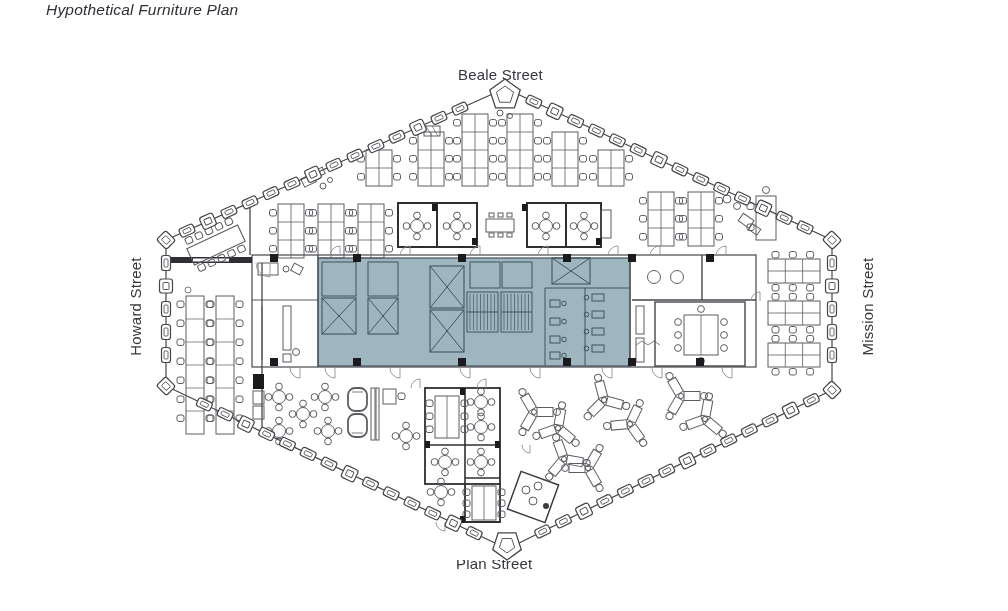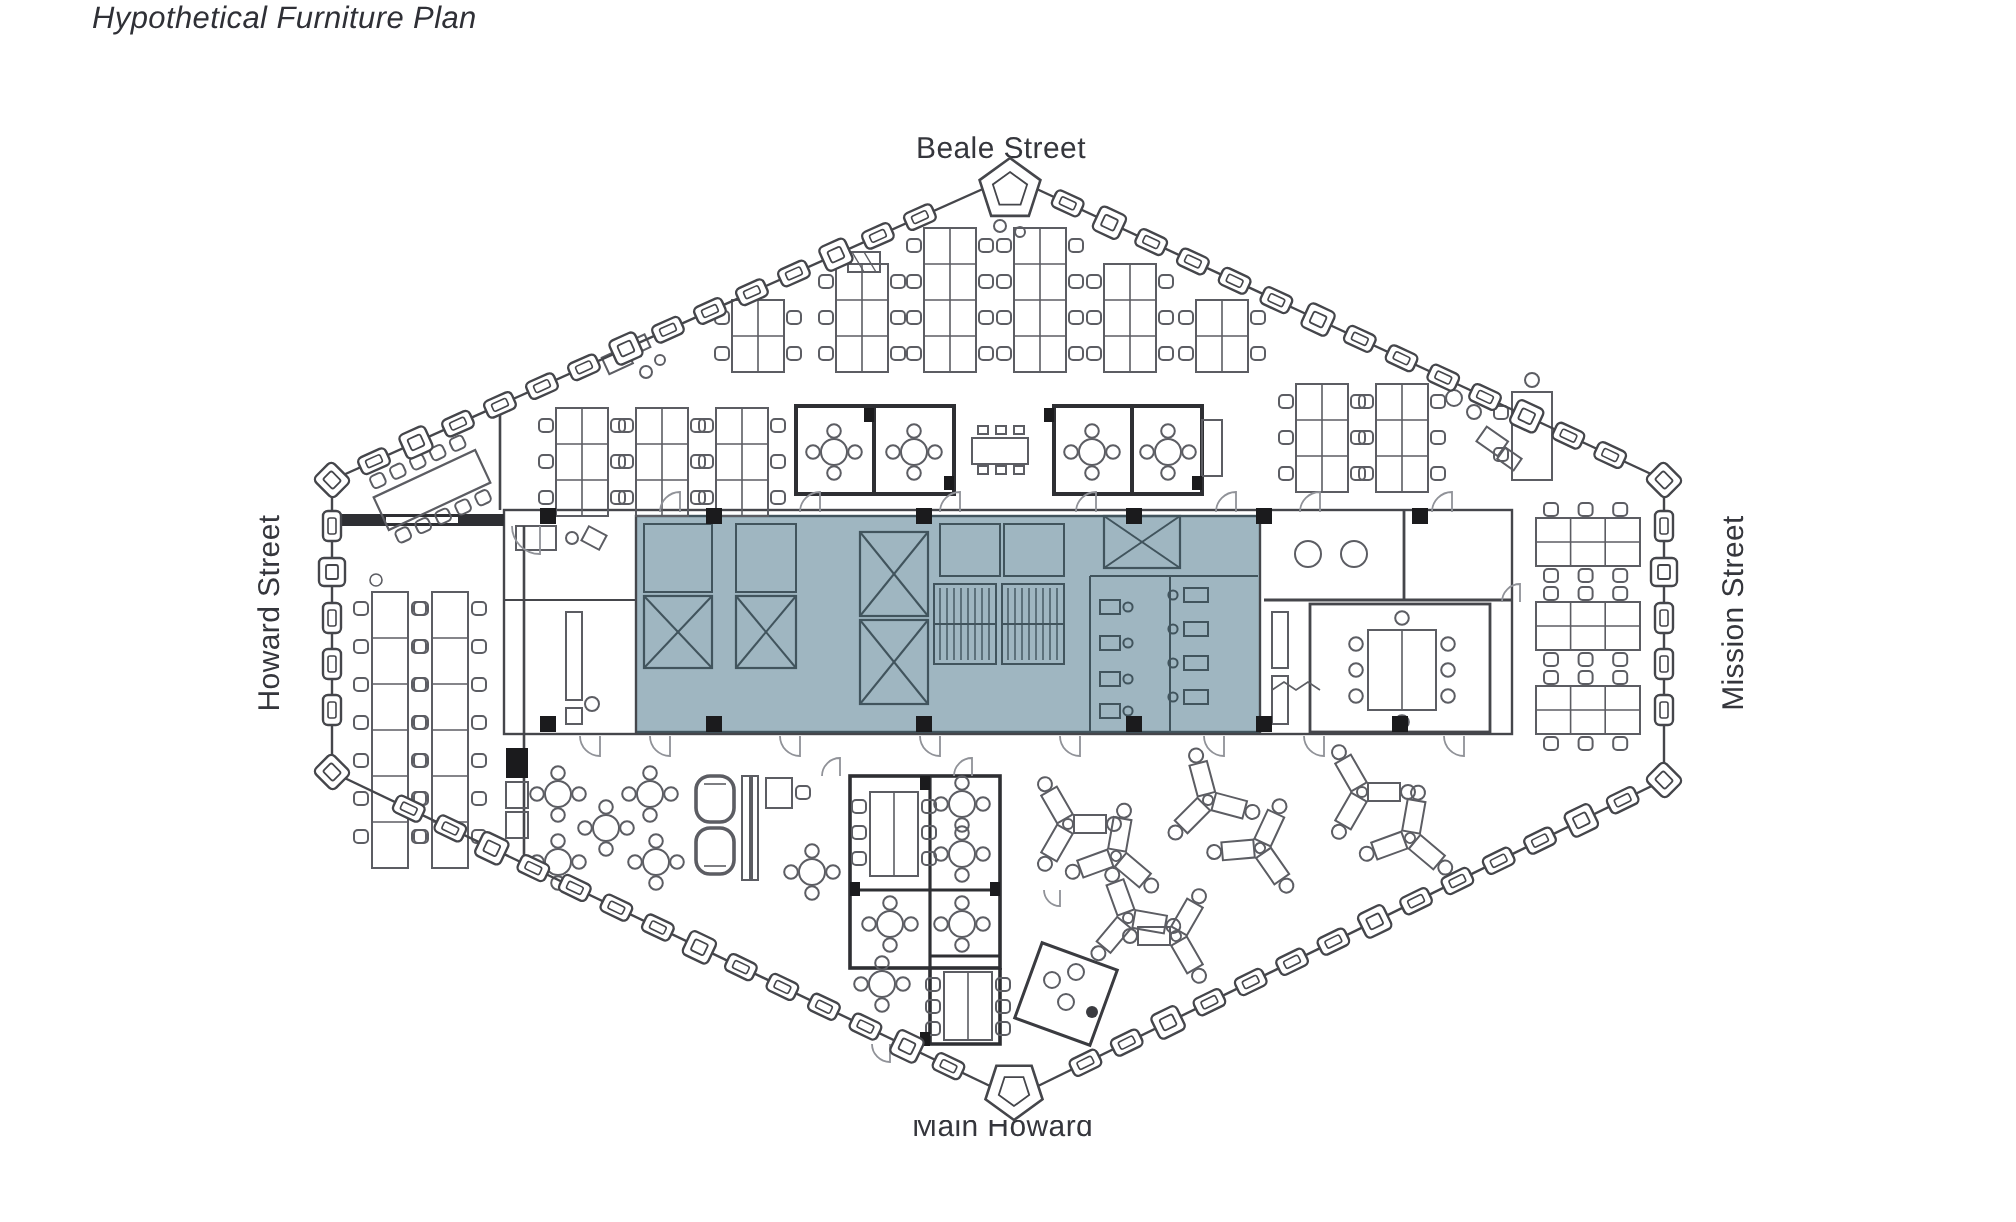--- a/index.html
+++ b/index.html
@@ -14,21 +14,21 @@
   #street-right{left:817px;top:298px;width:100px;text-align:center;transform:rotate(-90deg);}
   svg{position:absolute;left:0;top:0;}
 </style>
 </head>
 <body>
 
 <div id="page">
   <div id="title" class="lbl">Hypothetical Furniture Plan</div>
   <div id="street-top" class="lbl">Beale Street</div>
   <div id="street-bottom-clip">
-    <span class="lbl inner" style="position:relative;">Main Howard</span>
+    <span class="lbl inner" style="position:relative;">Plan Street</span>
   </div>
   <div id="street-left" class="lbl">Howard Street</div>
   <div id="street-right" class="lbl">Mission Street</div>
   <svg id="plan" width="1008" height="611" viewBox="0 0 1008 611">
       <g>
         <rect x="318" y="258" width="312" height="108" fill="#9FB6C1" stroke="#41545D" stroke-width="1.2" rx="0"></rect>
         <g>
           <rect x="322" y="262" width="34" height="34" fill="none" stroke="#41545D" stroke-width="1" rx="0"></rect>
           <rect x="368" y="262" width="30" height="34" fill="none" stroke="#41545D" stroke-width="1" rx="0"></rect>
           <rect x="470" y="262" width="30" height="26" fill="none" stroke="#41545D" stroke-width="1" rx="0"></rect>

